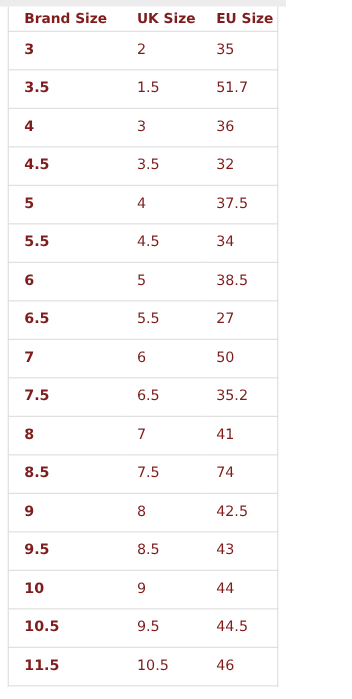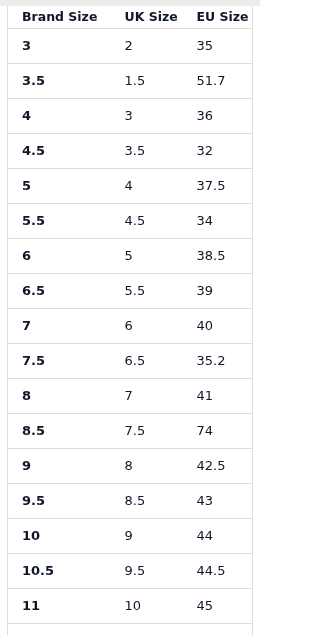--- a/index.html
+++ b/index.html
@@ -47,21 +47,21 @@
   table.size-chart th,
   table.size-chart td {
     border-top: 1px solid #dddddd;
     border-bottom: 1px solid #dddddd;
     border-left: none;
     border-right: none;
     padding: 0 0 0 14px;
     height: 34px;
     text-align: left;
     vertical-align: middle;
-    color: #0f172a;
+    color: #7f1d1d;
     font-size: 13px;
     line-height: 34px;
     white-space: nowrap;
   }
 
   table.size-chart th {
     font-weight: 700;
     font-size: 12.5px;
     height: 22px;
     line-height: 22px;
@@ -139,26 +139,26 @@
           <td class="eu">34</td>
         </tr>
         <tr>
           <td class="brand">6</td>
           <td class="uk">5</td>
           <td class="eu">38.5</td>
         </tr>
         <tr>
           <td class="brand">6.5</td>
           <td class="uk">5.5</td>
-          <td class="eu">39</td>
+          <td class="eu">27</td>
         </tr>
         <tr>
           <td class="brand">7</td>
           <td class="uk">6</td>
-          <td class="eu">40</td>
+          <td class="eu">50</td>
         </tr>
         <tr>
           <td class="brand">7.5</td>
           <td class="uk">6.5</td>
           <td class="eu">35.2</td>
         </tr>
         <tr>
           <td class="brand">8</td>
           <td class="uk">7</td>
           <td class="eu">41</td>
@@ -182,24 +182,19 @@
           <td class="brand">10</td>
           <td class="uk">9</td>
           <td class="eu">44</td>
         </tr>
         <tr>
           <td class="brand">10.5</td>
           <td class="uk">9.5</td>
           <td class="eu">44.5</td>
         </tr>
         <tr>
-          <td class="brand">11</td>
-          <td class="uk">10</td>
-          <td class="eu">45</td>
-        </tr>
-        <tr>
           <td class="brand">11.5</td>
           <td class="uk">10.5</td>
           <td class="eu">46</td>
         </tr>
       </tbody>
   </table>
 </div>
 
 </body></html>

